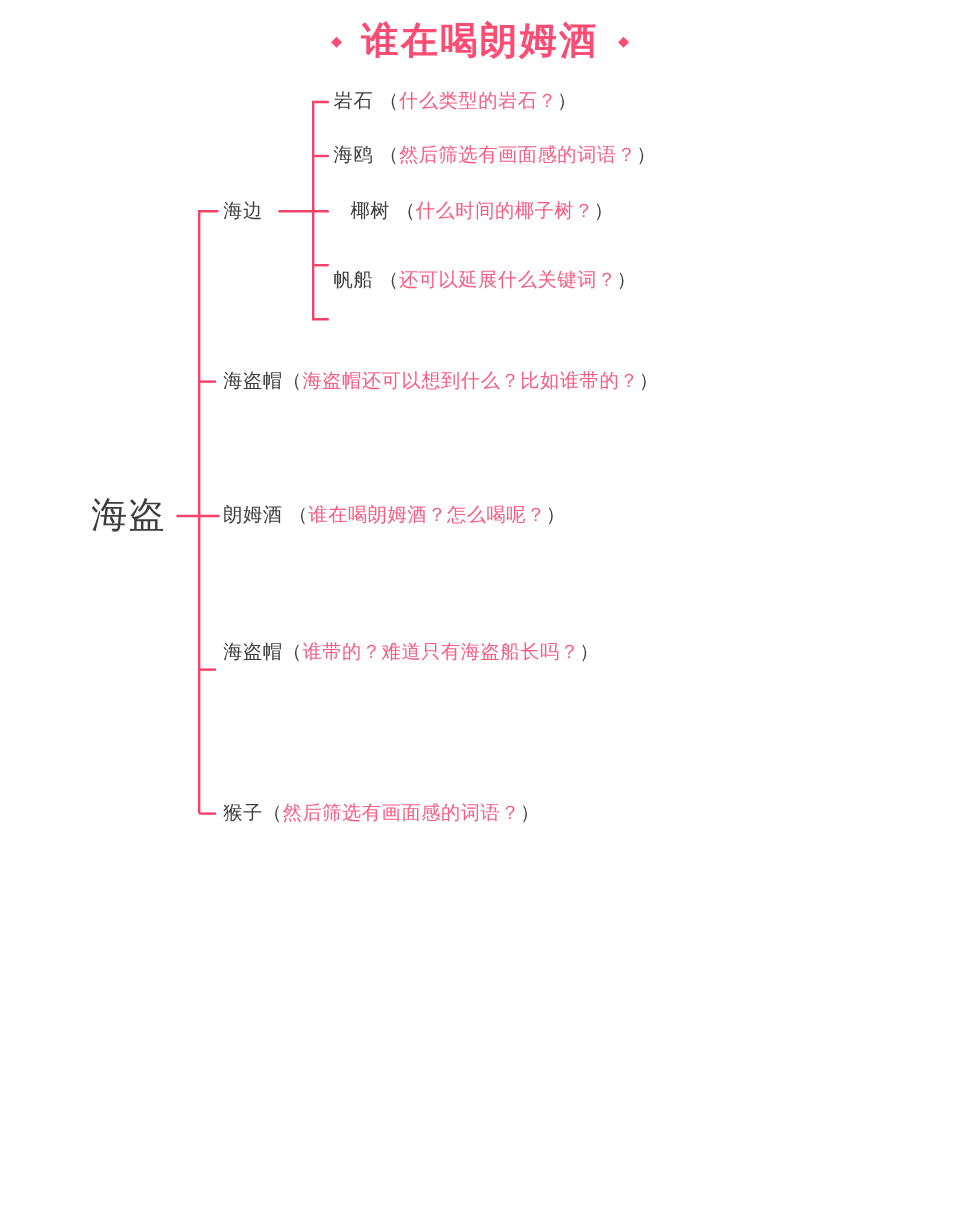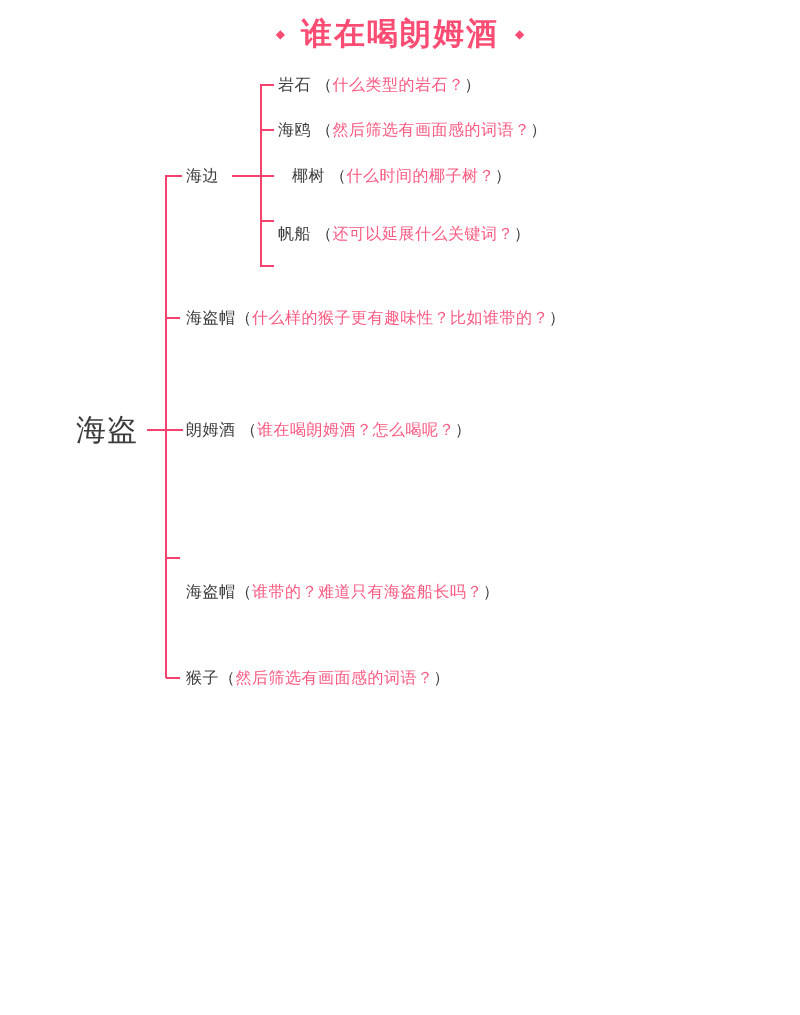--- a/index.html
+++ b/index.html
@@ -97,23 +97,23 @@
 
     <div class="node-row" style="left:278px;top:85px"><span class="kw">岩石</span><span class="sp"> </span><span class="paren">（</span><span class="q">什么类型的岩石？</span><span class="paren">）</span></div>
 
     <div class="node-row" style="left:278px;top:130px"><span class="kw">海鸥</span><span class="sp"> </span><span class="paren">（</span><span class="q">然后筛选有画面感的词语？</span><span class="paren">）</span></div>
 
     <div class="node-row" style="left:292px;top:176px"><span class="kw">椰树</span><span class="sp"> </span><span class="paren">（</span><span class="q">什么时间的椰子树？</span><span class="paren">）</span></div>
 
     <div class="node-row" style="left:278px;top:234px"><span class="kw">帆船</span><span class="sp"> </span><span class="paren">（</span><span class="q">还可以延展什么关键词？</span><span class="paren">）</span></div>
 
 
-    <div class="node-row" style="left:186px;top:318px"><span class="kw">海盗帽</span><span class="sp"></span><span class="paren">（</span><span class="q">什么样的猴子更有趣味性？比如谁带的？</span><span class="paren">）</span></div>
+    <div class="node-row" style="left:186px;top:318px"><span class="kw">海盗帽</span><span class="sp"></span><span class="paren">（</span><span class="q">海盗帽还可以想到什么？比如谁带的？</span><span class="paren">）</span></div>
 
     <div class="node-row" style="left:186px;top:430px"><span class="kw">朗姆酒</span><span class="sp"> </span><span class="paren">（</span><span class="q">谁在喝朗姆酒？怎么喝呢？</span><span class="paren">）</span></div>
 
-    <div class="node-row" style="left:186px;top:592px"><span class="kw">海盗帽</span><span class="sp"></span><span class="paren">（</span><span class="q">谁带的？难道只有海盗船长吗？</span><span class="paren">）</span></div>
+    <div class="node-row" style="left:186px;top:544px"><span class="kw">海盗帽</span><span class="sp"></span><span class="paren">（</span><span class="q">谁带的？难道只有海盗船长吗？</span><span class="paren">）</span></div>
 
     <div class="node-row" style="left:186px;top:678px"><span class="kw">猴子</span><span class="sp"></span><span class="paren">（</span><span class="q">然后筛选有画面感的词语？</span><span class="paren">）</span></div>
   </div>
 
 
 </div>
 
 </body></html>

